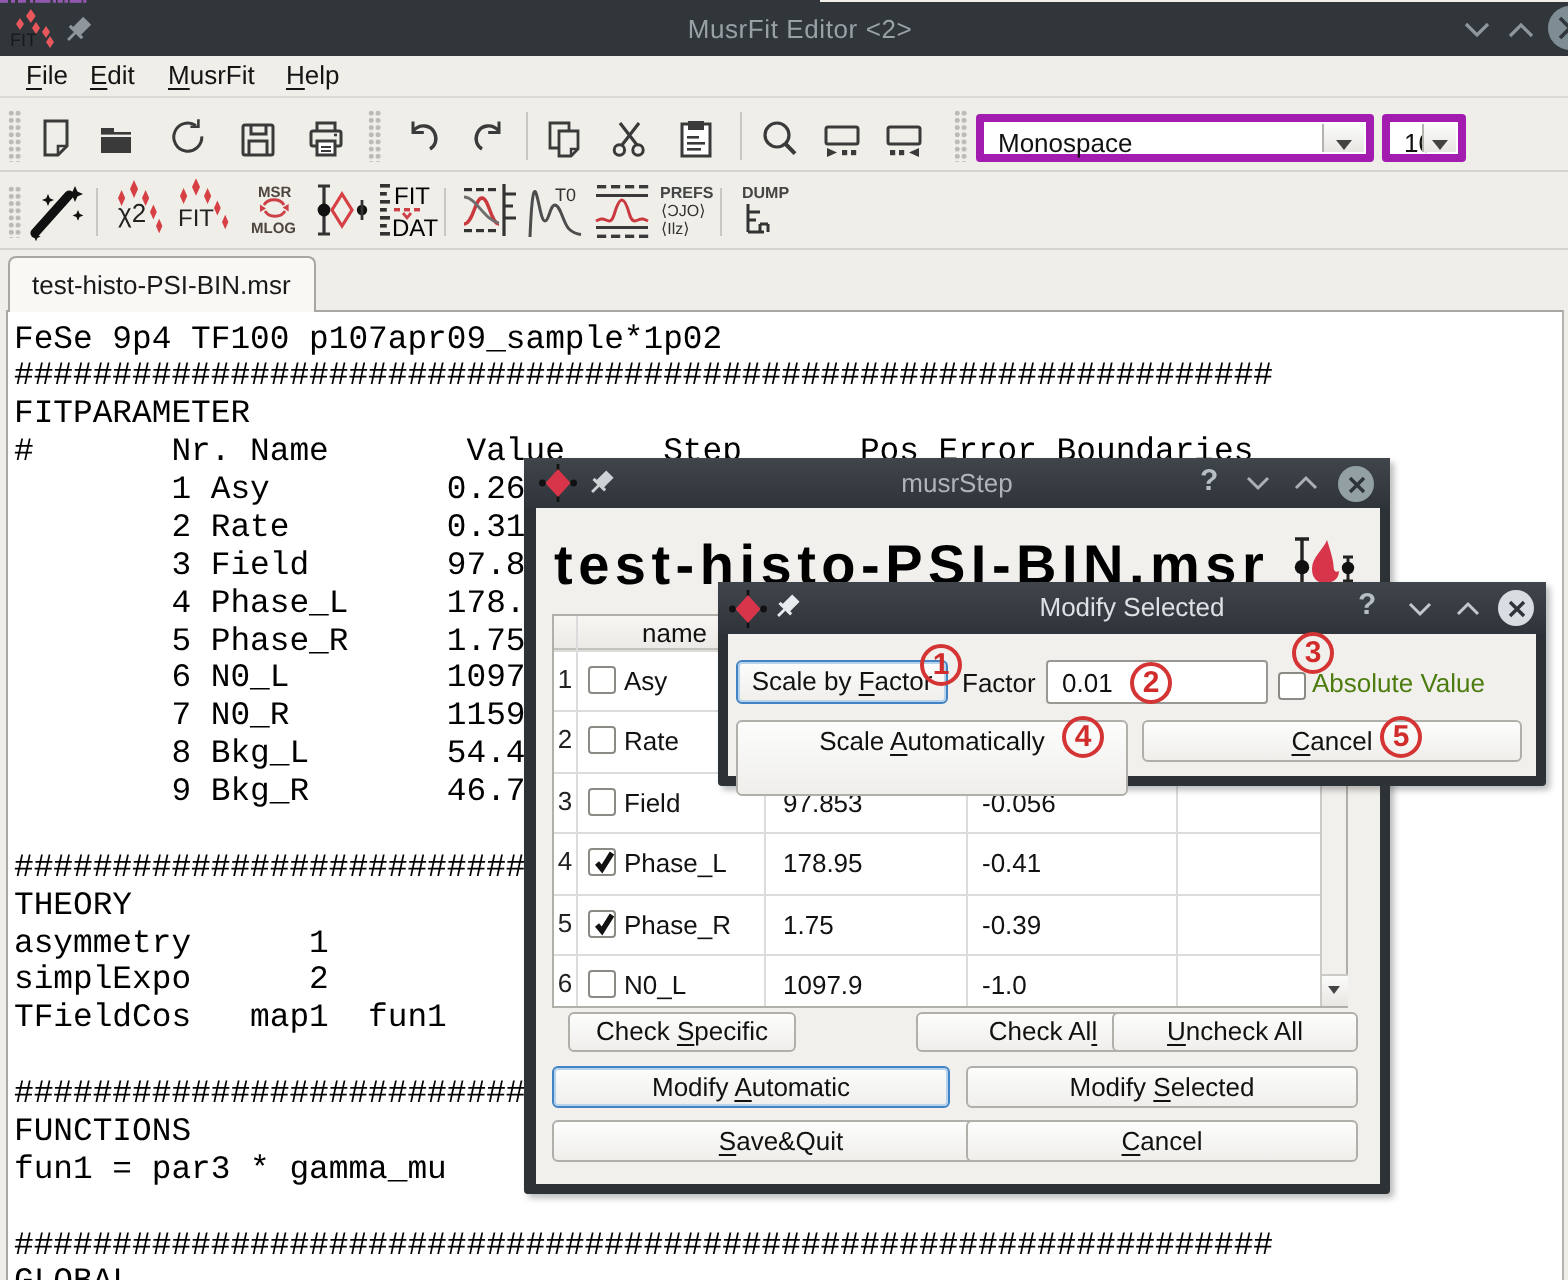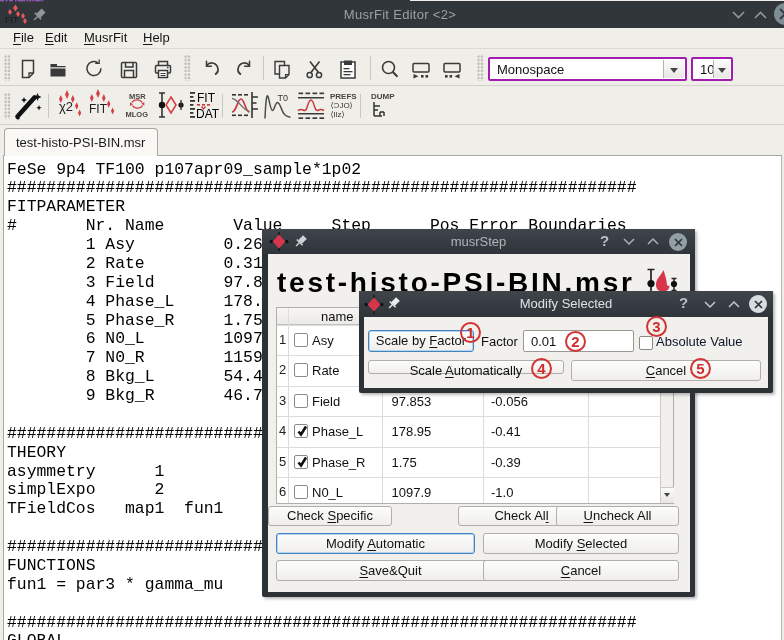--- a/index.html
+++ b/index.html
@@ -19,21 +19,21 @@
 
 #toolbar1 { position:absolute; left:0; top:48px; width:784px; height:38px; background:#efeee9; border-top:1px solid #dcdad5; border-bottom:1px solid #d4d2cd; }
 #toolbar2 { position:absolute; left:0; top:87px; width:784px; height:38px; background:#efeee9; border-bottom:1px solid #d4d2cd; }
 .grip { position:absolute; width:7px; height:26px;
   background-image:radial-gradient(circle at 1.6px 1.6px, #bcbab5 1.1px, transparent 1.4px);
   background-size:3.4px 3.6px; }
 .vsep { position:absolute; width:1px; height:24px; background:#c9c7c2; }
 .ticon { position:absolute; }
 
 
-.combo { position:absolute; background:#fff; border:2px solid #a21caf; border-radius:2px; }
+.combo { position:absolute; background:#fff; border:4px solid #a21caf; border-radius:2px; }
 .combo .txt { position:absolute; left:7px; top:3px; font-size:13px; color:#111; }
 .combo .cbtn { position:absolute; right:1px; top:1px; bottom:1px; width:21px; background:linear-gradient(#fbfbfa,#e8e6e2); border-left:1px solid #b5b3ae; }
 .combo .arr { position:absolute; right:6px; top:8px; width:0; height:0; border-left:4.5px solid transparent; border-right:4.5px solid transparent; border-top:5px solid #444; }
 
 
 #tabbar { position:absolute; left:0; top:126px; width:784px; height:29px; background:#efeee9; z-index:3; }
 #tab1 { position:absolute; left:4px; top:2px; width:154px; height:28px; background:#f9f8f5; border:1px solid #a9a7a2; border-bottom:none; border-radius:4px 4px 0 0; }
 #tab1 span { position:absolute; left:11px; top:6px; font-size:13px; color:#1a1a1a; }
 
 
@@ -474,21 +474,21 @@
             <span class="tstep" style="top:8px">-1.0</span>
           </div>
       <div style="position:absolute;left:382.5px;top:17.5px;width:13.5px;height:177.5px;background:#f1f0ed;border-left:1px solid #cccac5;">
         <div style="position:absolute;left:1px;top:0;width:11.5px;height:67px;background:#cfcdc9;border-radius:2px;"></div>
         <div style="position:absolute;left:0;bottom:0;width:13px;height:16px;background:linear-gradient(#fbfbfa,#e8e6e2);border-top:1px solid #cccac5;">
           <div style="position:absolute;left:3px;top:5.5px;width:0;height:0;border-left:3.8px solid transparent;border-right:3.8px solid transparent;border-top:4.5px solid #444;"></div>
         </div>
       </div>
     </div>
 
-    <div class="btn" style="left:0;  top:252px; width:124px; height:20px; line-height:18px;">Check <span class="u">S</span>pecific</div>
+    <div class="btn" style="left:16px;  top:252px; width:114px; height:20px; line-height:18px;">Check <span class="u">S</span>pecific</div>
     <div class="btn" style="left:150px;top:252px; width:127px; height:20px; line-height:18px;margin-left:40px;">Check Al<span class="u">l</span></div>
     <div class="btn" style="left:288px;top:252px; width:123px; height:20px; line-height:18px;"><span class="u">U</span>ncheck All</div>
     <div class="btn btnfocus" style="left:8px;  top:279px; width:199px; height:21px; line-height:19px;">Modify <span class="u">A</span>utomatic</div>
     <div class="btn" style="left:215px;top:279px; width:196px; height:21px; line-height:19px;">Modify <span class="u">S</span>elected</div>
     <div class="btn" style="left:8px;  top:306px; width:229px; height:21px; line-height:19px;"><span class="u">S</span>ave&amp;Quit</div>
     <div class="btn" style="left:215px;top:306px; width:196px; height:21px; line-height:19px;"><span class="u">C</span>ancel</div>
   </div>
 </div>
 <div id="modify">
   <div class="dtitle" style="left:0;top:0;width:414px;height:26px;">
@@ -519,22 +519,22 @@
           </svg>
     </div>
   </div>
   <div id="modbody">
     <div class="btn btnfocus" style="left:4px; top:13px; width:106px; height:22px; line-height:20px;">Scale by <span class="u">F</span>actor</div>
     <span style="position:absolute; left:117px; top:17px; font-size:13px; color:#111;">Factor</span>
     <div style="position:absolute; left:159px; top:13px; width:111px; height:22px; background:#fff; border:1px solid #9a9893; border-radius:2px;">
       <span style="position:absolute; left:7px; top:3px; font-size:13px; color:#111;">0.01</span>
     </div>
     <div style="position:absolute; left:275px; top:19px; width:14px; height:14px; background:#fff; border:1px solid #8c8a85; border-radius:2px;"></div>
-    <span style="position:absolute; left:292px; top:17px; font-size:13px; color:#0f172a;">Absolute Value</span>
-    <div class="btn" style="left:4px; top:43px; width:196px; height:14px; line-height:19px;">Scale <span class="u">A</span>utomatically</div>
+    <span style="position:absolute; left:292px; top:17px; font-size:13px; color:#4d7c0f;">Absolute Value</span>
+    <div class="btn" style="left:4px; top:43px; width:196px; height:38px; line-height:19px;">Scale <span class="u">A</span>utomatically</div>
     <div class="btn" style="left:207px; top:43px; width:190px; height:21px; line-height:19px;"><span class="u">C</span>ancel</div>
   </div>
 </div>
 
 <div class="ann" style="left:460px; top:321.5px; width:21px; height:21px; font-size:15px; line-height:18px;">1</div>
 <div class="ann" style="left:565px; top:331px; width:21px; height:21px; font-size:15px; line-height:18px;">2</div>
 <div class="ann" style="left:646px; top:316px; width:21px; height:21px; font-size:15px; line-height:18px;">3</div>
 <div class="ann" style="left:531px; top:358px; width:21px; height:21px; font-size:15px; line-height:18px;">4</div>
 <div class="ann" style="left:690px; top:358px; width:21px; height:21px; font-size:15px; line-height:18px;">5</div>
 </div>

